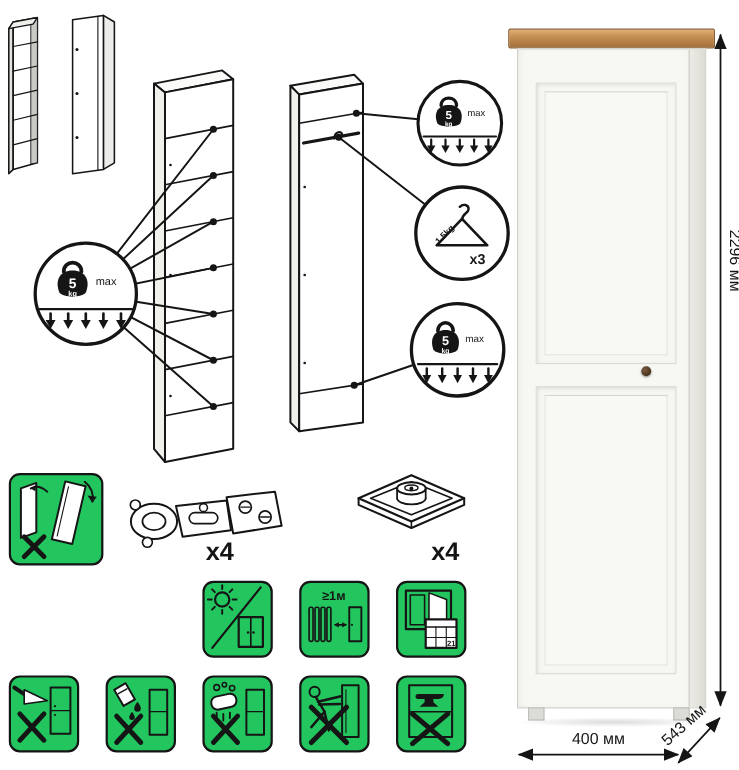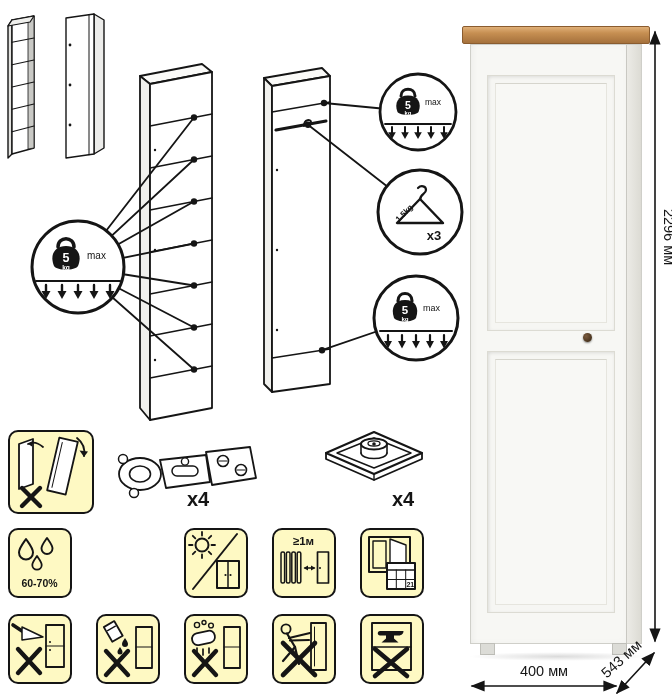--- a/index.html
+++ b/index.html
@@ -6,23 +6,23 @@
   #canvas{position:relative;width:672px;height:700px;background:#fff;overflow:hidden;
           font-family:"Liberation Sans",sans-serif;color:#151515;}
   .abs{position:absolute;}
   svg .ln{stroke:#151515;fill:none;stroke-linecap:round;stroke-linejoin:round;}
   svg .fl{fill:#151515;stroke:none;}
   svg .wh{fill:#ffffff;stroke:#151515;stroke-linejoin:round;}
   svg text{font-family:"Liberation Sans",sans-serif;fill:#151515;}
   svg text.b{font-weight:bold;}
   svg text.tw{fill:#fff;font-weight:bold;}
   .cbox{position:absolute;width:64px;height:70px;border:2.4px solid #151515;border-radius:10px;
-        background:#fef9c3;box-sizing:border-box;}
+        background:#22c55e;box-sizing:border-box;}
   .cbox svg{position:absolute;left:0;top:0;}
-  .count-label{position:absolute;font-weight:700;font-size:20px;color:#151515;}
+  .count-label{position:absolute;font-weight:700;font-size:23px;color:#151515;}
   .panel{background:#f6f6f3;border:1px solid #dcdbd3;box-shadow:inset 0 2px 3px rgba(0,0,0,.06),inset 2px 0 3px rgba(0,0,0,.05);box-sizing:border-box;}
   .panel-inner{position:absolute;left:7px;top:7px;right:7px;bottom:7px;background:#f8f8f5;
         border:1px solid #e6e5de;border-top-color:#d6d5cd;}
   .dim{font-size:14.5px;}
 </style>
 </head>
 <body>
 
 <div id="canvas">
 
@@ -222,28 +222,20 @@
     <polygon class="wh" points="56,12 93,27 56,42 19,27" stroke-width="1.5"></polygon>
     <line class="ln" x1="43" y1="18" x2="43" y2="27" stroke-width="1.6"></line>
     <line class="ln" x1="69" y1="18" x2="69" y2="27" stroke-width="1.6"></line>
     <path class="ln" d="M43,27 A13,5.5 0 0 0 69,27" stroke-width="1.6"></path>
     <ellipse class="wh" cx="56" cy="18" rx="13" ry="5.5" stroke-width="1.8"></ellipse>
     <ellipse class="wh" cx="56" cy="17.5" rx="6" ry="2.6" stroke-width="1.3"></ellipse>
     <circle class="fl" cx="56" cy="18" r="1.8"></circle>
   </svg>
   <div class="count-label" style="left:392px;top:488px">x4</div>
 
-  <div class="cbox" style="left:8px;top:528px">
-    <svg width="59" height="65" viewBox="0 0 59 65">
-      <path class="ln" d="M16,9 C19.5,14 23,18 23,22.5 A7,7 0 1 1 9,22.5 C9,18 12.5,14 16,9 Z" stroke-width="2"></path>
-      <path class="ln" d="M37,8 C39.8,12 42.5,15 42.5,18.5 A5.5,5.5 0 1 1 31.5,18.5 C31.5,15 34.2,12 37,8 Z" stroke-width="1.9"></path>
-      <path class="ln" d="M27,26 C29.4,29.4 31.7,32.1 31.7,35 A4.7,4.7 0 1 1 22.3,35 C22.3,32.1 24.6,29.4 27,26 Z" stroke-width="1.8"></path>
-      <text class="b" x="29.5" y="57" font-size="10.5" text-anchor="middle">60-70%</text>
-    </svg>
-  </div>
 
 
   <div class="cbox" style="left:184px;top:528px">
     <svg width="59" height="65" viewBox="0 0 59 65">
       <circle class="ln" cx="16" cy="15" r="6.5" stroke-width="2"></circle>
       <line class="ln" x1="16" y1="5.5" x2="16" y2="2" stroke-width="1.8"></line>
       <line class="ln" x1="16" y1="24.5" x2="16" y2="28" stroke-width="1.8"></line>
       <line class="ln" x1="6.5" y1="15" x2="3" y2="15" stroke-width="1.8"></line>
       <line class="ln" x1="25.5" y1="15" x2="29" y2="15" stroke-width="1.8"></line>
       <line class="ln" x1="9.3" y1="8.3" x2="6.8" y2="5.8" stroke-width="1.8"></line>

